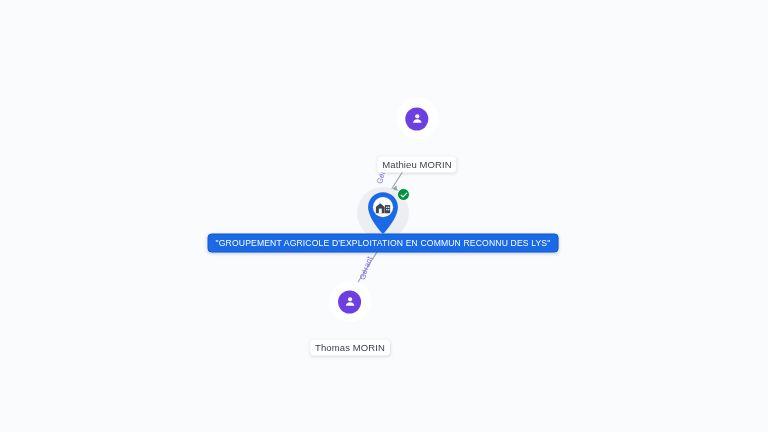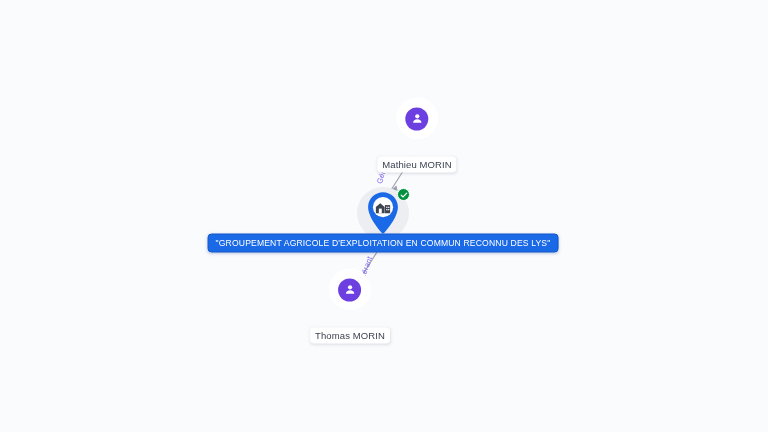--- a/index.html
+++ b/index.html
@@ -185,21 +185,21 @@
       <div class="person-avatar">
         <svg width="14" height="14" viewBox="0 0 24 24" aria-hidden="true">
           <circle cx="12" cy="8.2" r="3.6" fill="#ffffff"></circle>
           <path d="M4.8 19.2c0-3.9 3.2-6.1 7.2-6.1s7.2 2.2 7.2 6.1z" fill="#ffffff"></path>
         </svg>
       </div>
     </div>
     <div class="node-name">Mathieu MORIN</div>
   </div>
 
-  <div class="person-node" style="left:350px; top:308px;">
+  <div class="person-node" style="left:350px; top:320px;">
     <div class="person-halo">
       <div class="person-avatar">
         <svg width="14" height="14" viewBox="0 0 24 24" aria-hidden="true">
           <circle cx="12" cy="8.2" r="3.6" fill="#ffffff"></circle>
           <path d="M4.8 19.2c0-3.9 3.2-6.1 7.2-6.1s7.2 2.2 7.2 6.1z" fill="#ffffff"></path>
         </svg>
       </div>
     </div>
     <div class="node-name">Thomas MORIN</div>
   </div>

